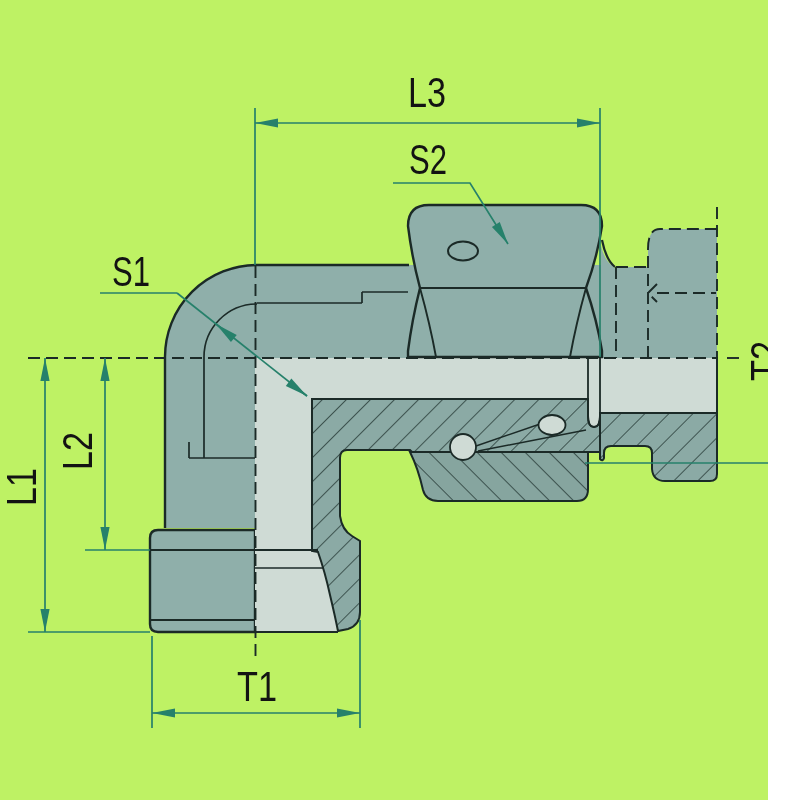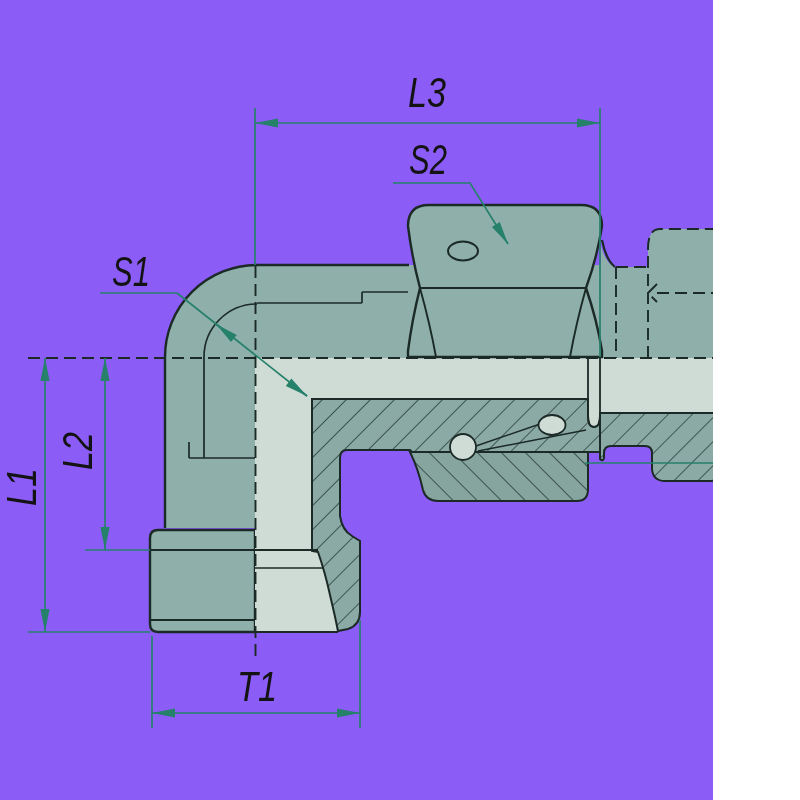--- a/index.html
+++ b/index.html
@@ -1,17 +1,17 @@
 <!DOCTYPE html>
 <html><head>
 <meta charset="utf-8">
 <style>
   html,body{margin:0;padding:0;background:#ffffff;}
-  .stage{position:relative;width:713px;height:800px;background:#8b5cf6;overflow:hidden;
-         font-family:"Liberation Sans", sans-serif;font-style:italic;}
+  .stage{position:relative;width:768px;height:800px;background:#bef264;overflow:hidden;
+         font-family:"Liberation Sans", sans-serif;}
   svg{display:block;}
   text.dim-label{font-family:"Liberation Sans", sans-serif;font-size:42px;fill:#131313;}
 </style>
 </head>
 <body>
 
 <div class="stage">
 <svg width="800" height="800" viewBox="0 0 800 800" role="img" aria-label="Sectional technical drawing of a 90-degree adjustable elbow tube fitting with dimension callouts">
 
   <defs>

